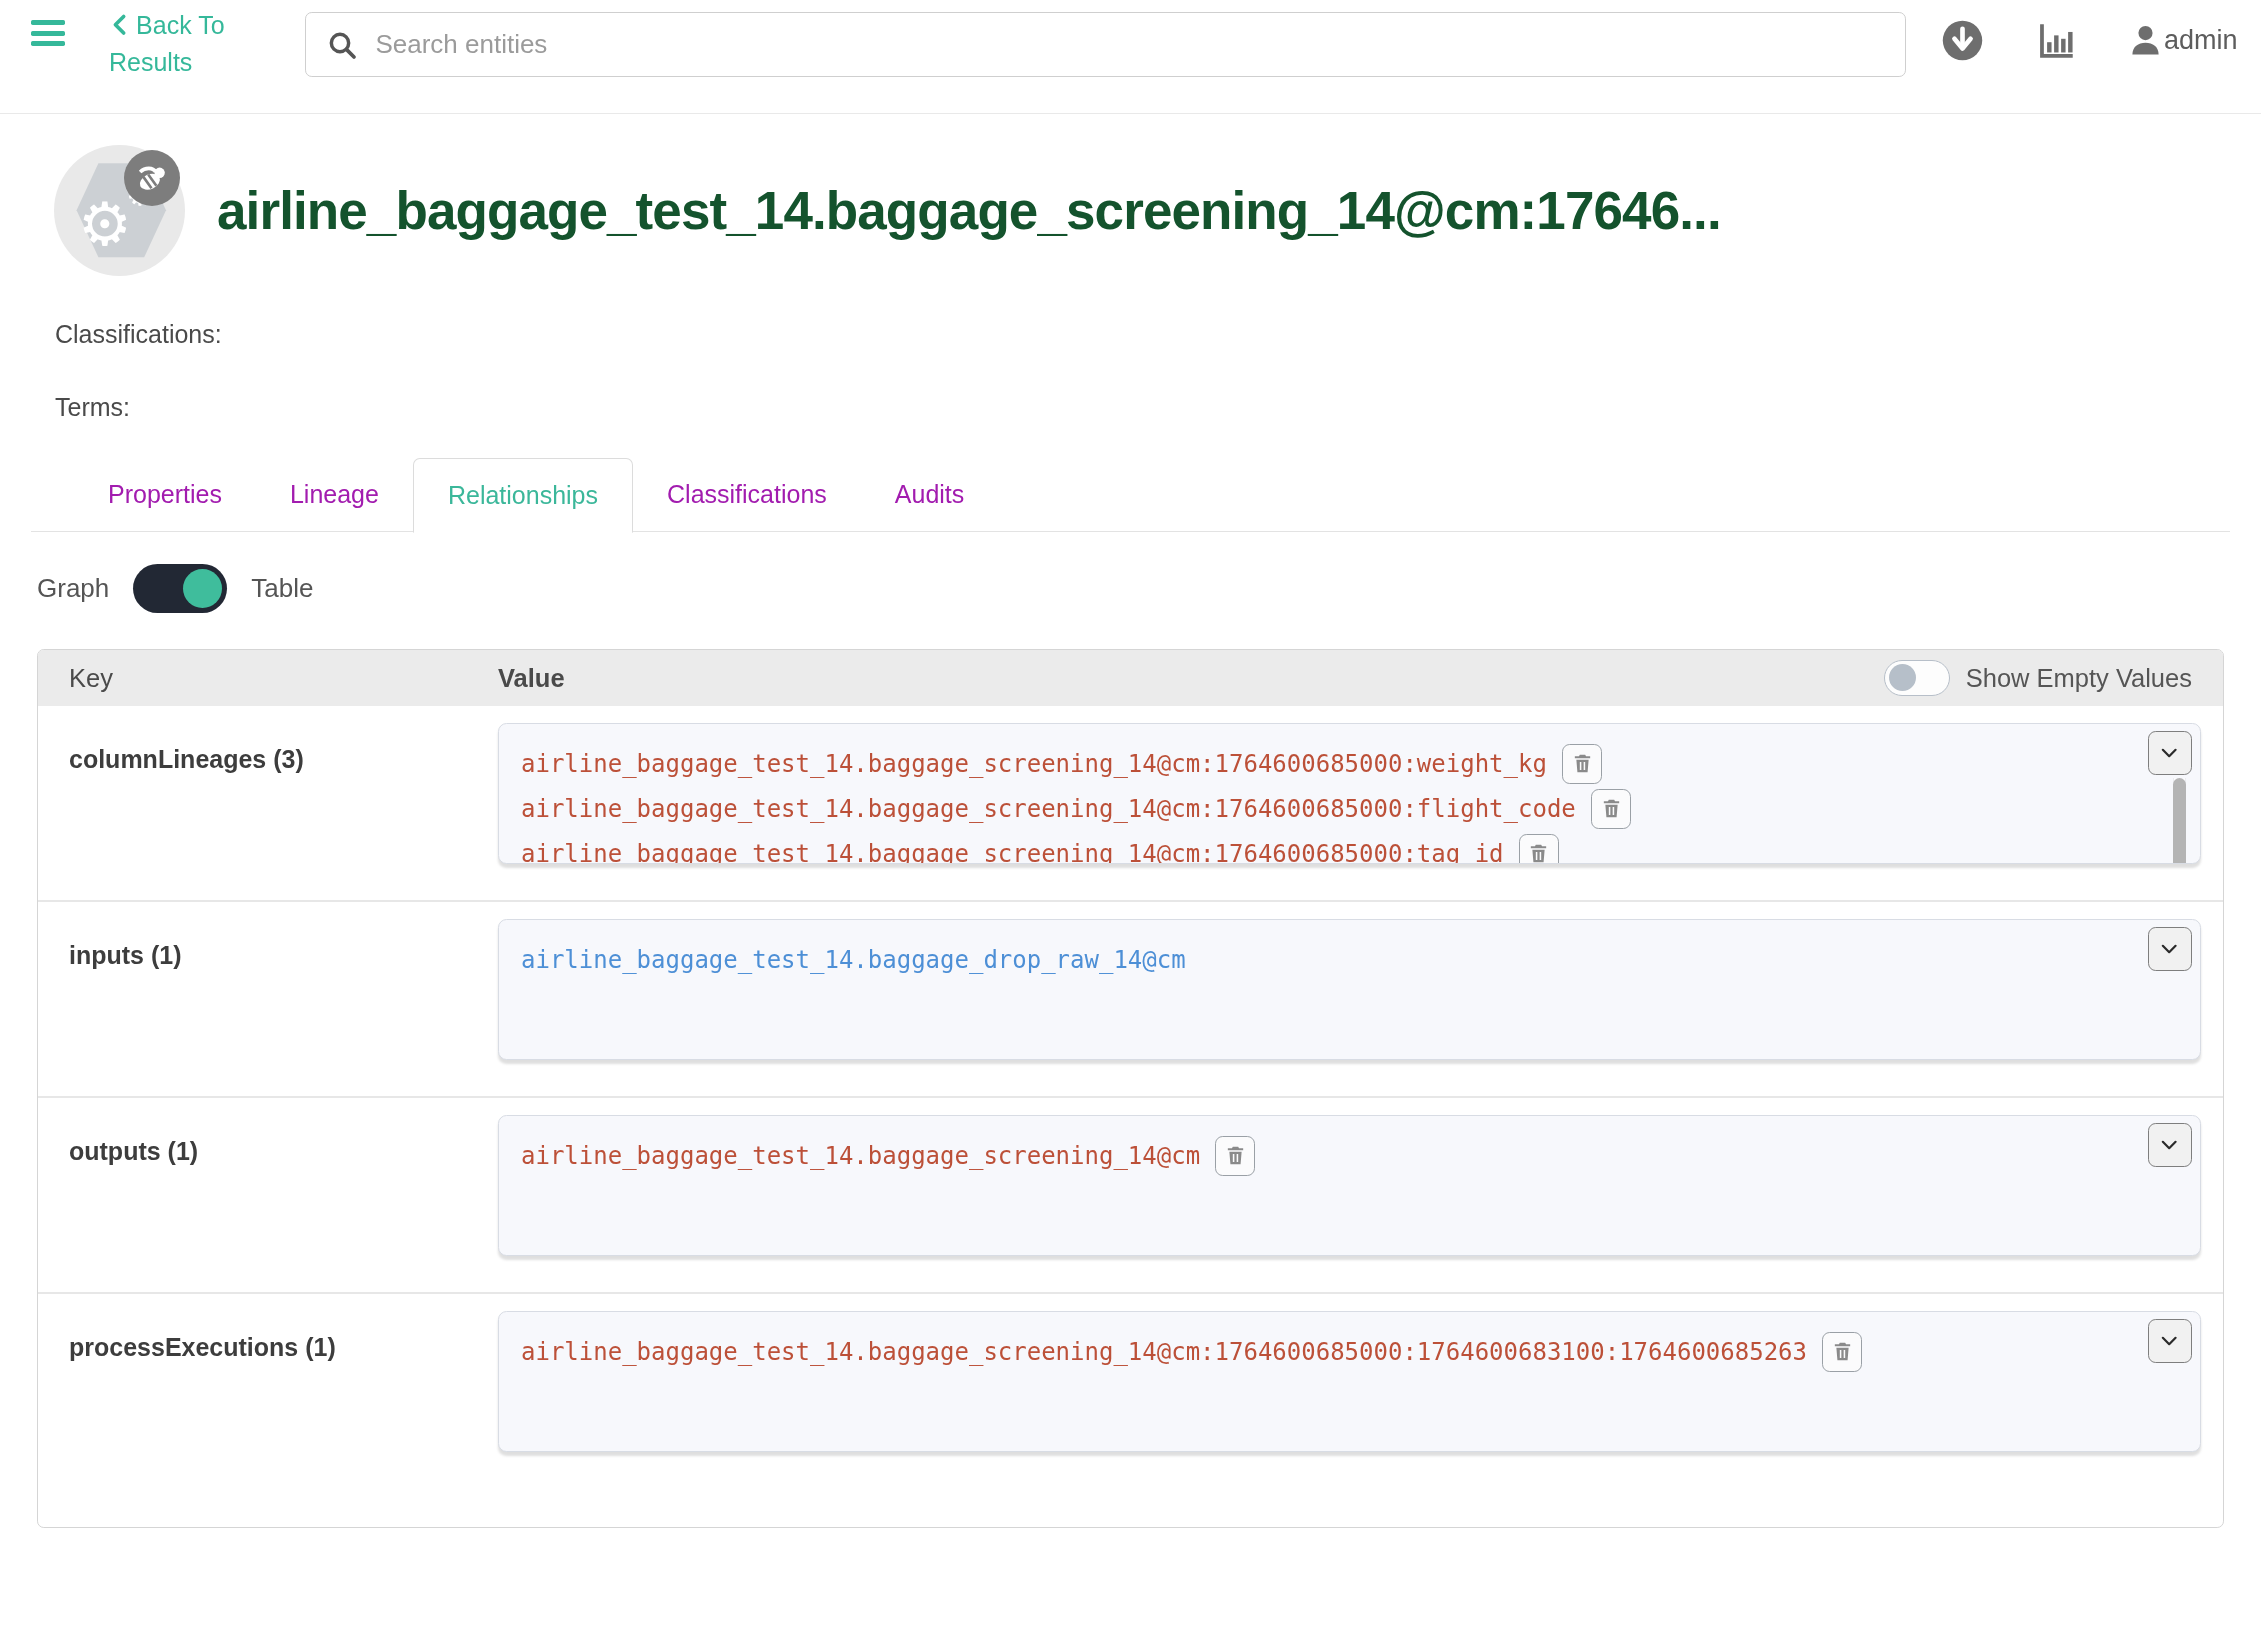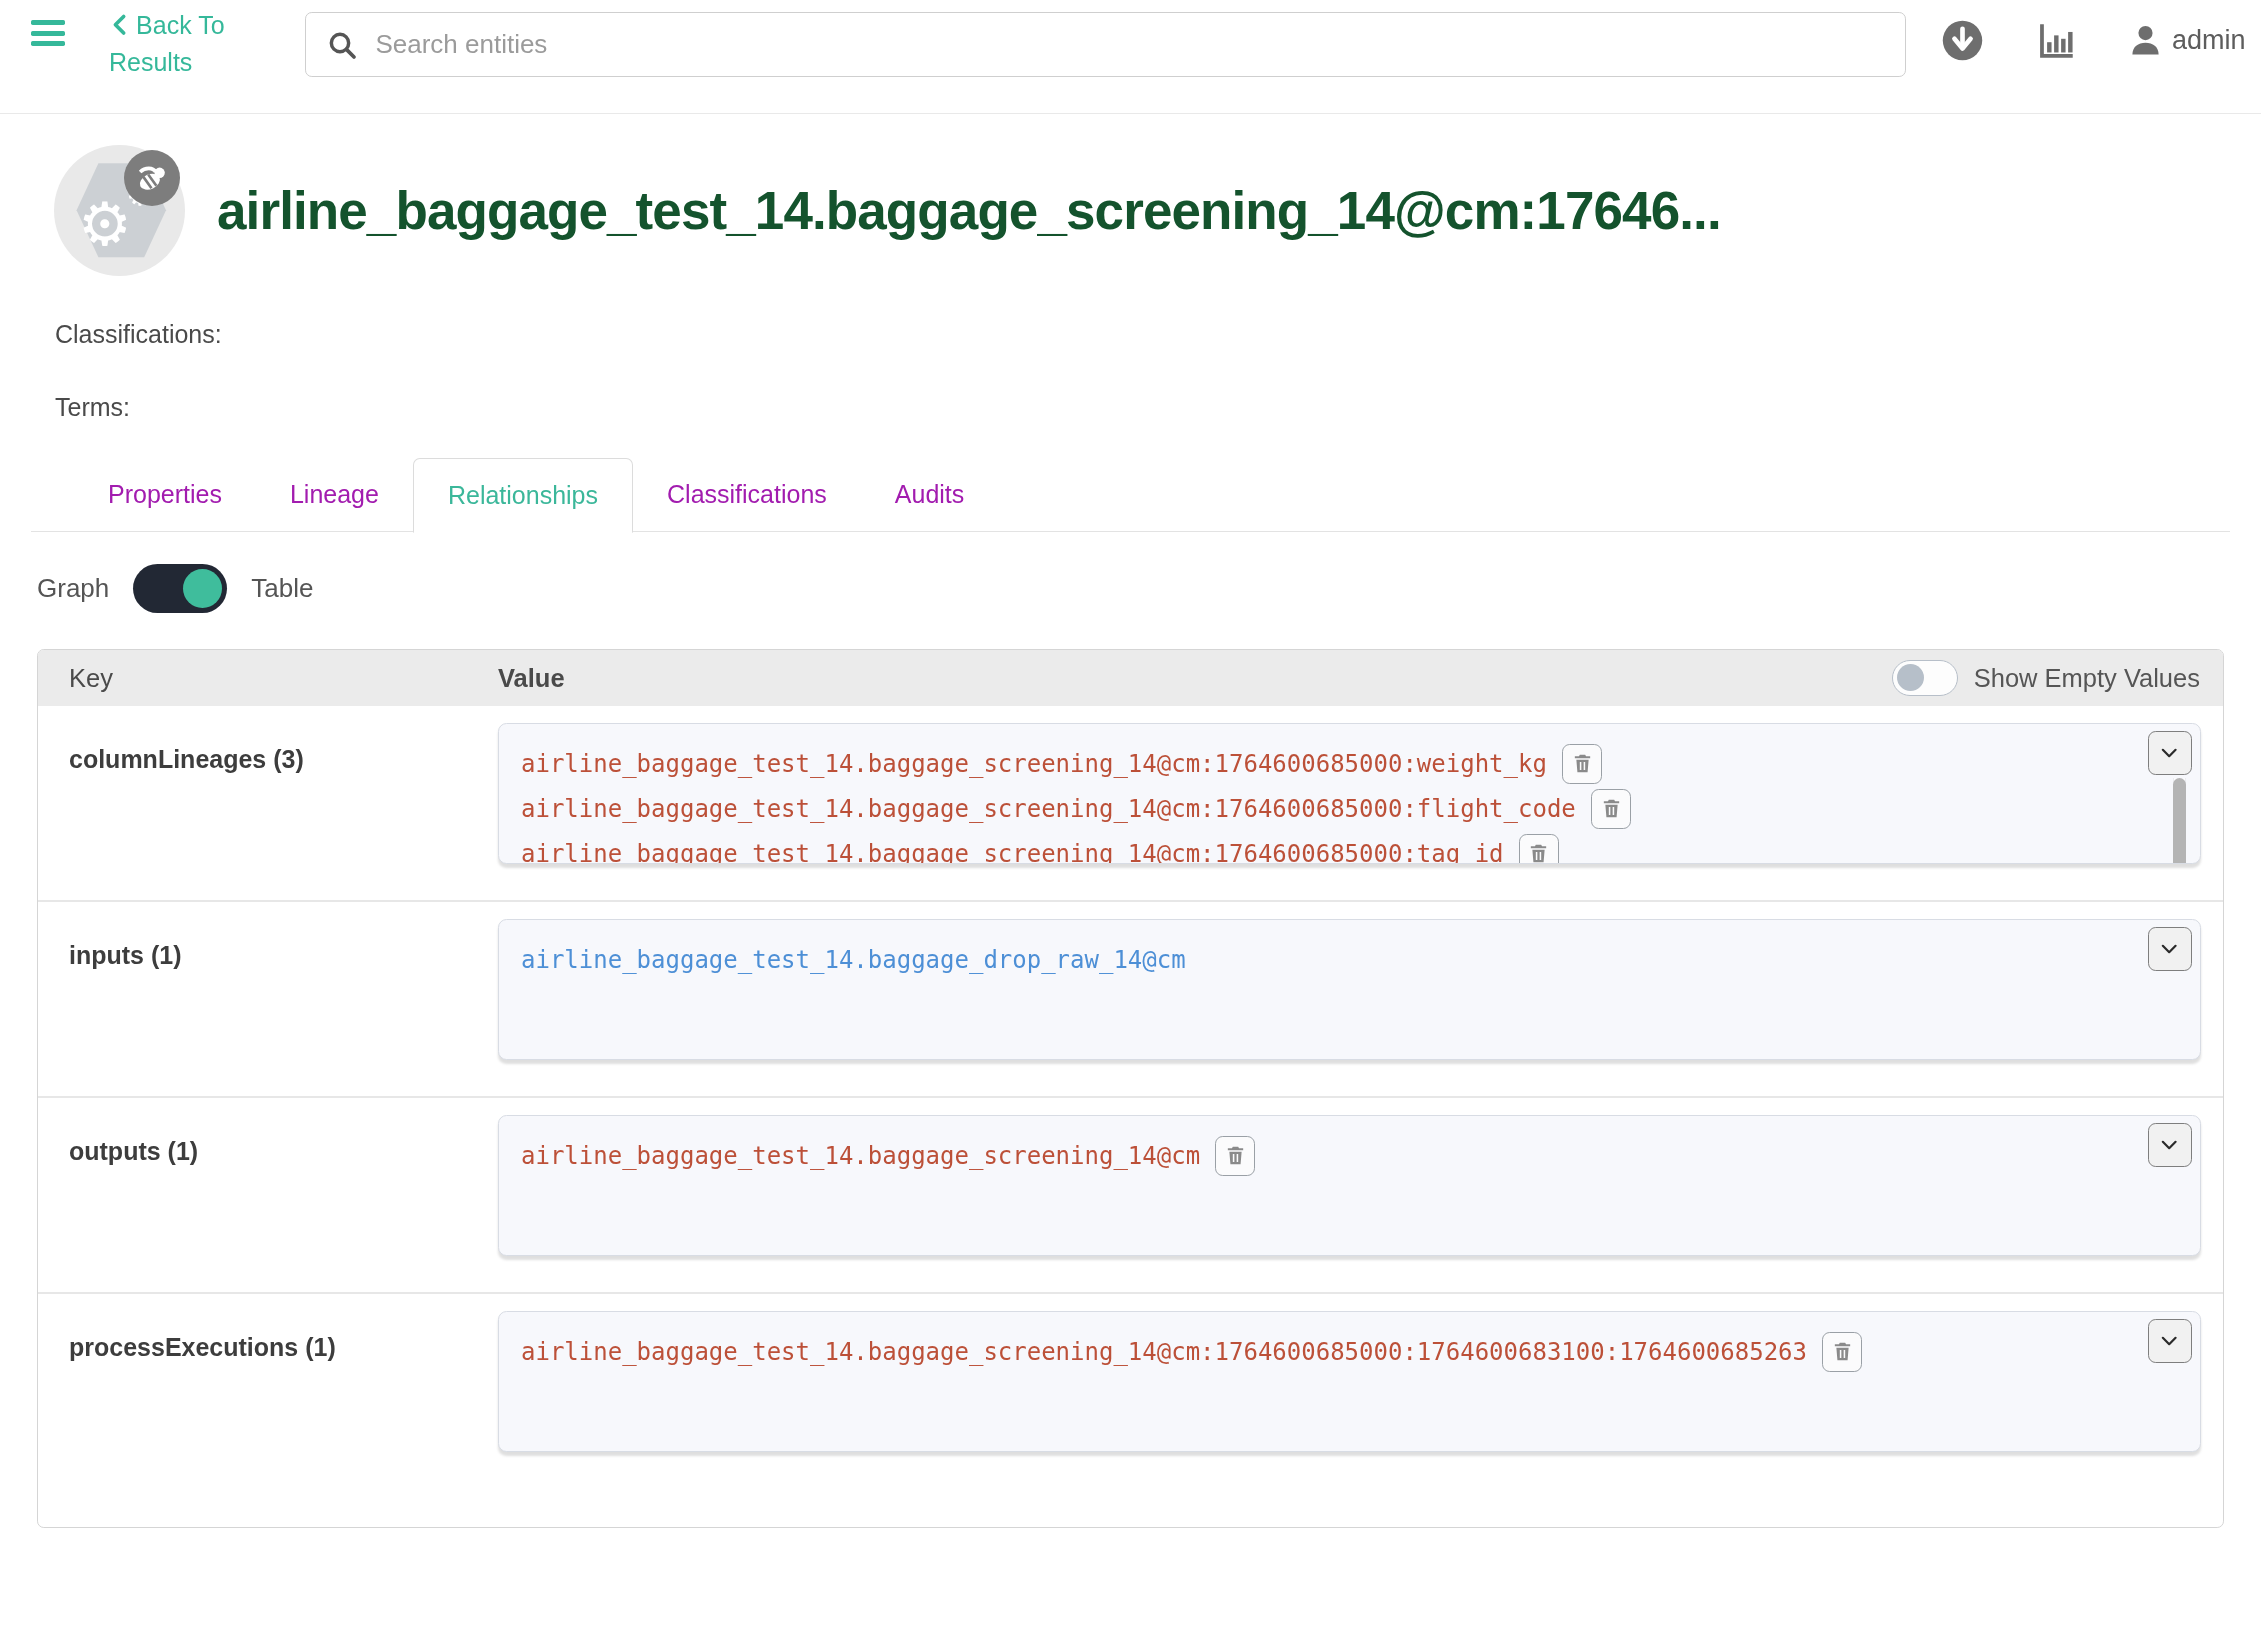--- a/index.html
+++ b/index.html
@@ -16,21 +16,21 @@
   .hamburger span { display:block; width:34px; height:5.1px; background:#35b89a; border-radius:1.7px; margin-bottom:5.1px; }
   .back-link { position:absolute; left:109px; top:6.8px; width:128px; color:#35b89a; font-size:25px; line-height:37px; text-decoration:none; cursor:pointer; }
   .back-link svg { vertical-align:-3.4px; margin-right:5.1px; }
   .search-box { position:absolute; left:305px; top:12px; width:1601px; height:65px; border:1.7px solid #cfcfcf; border-radius:6.8px; background:#fff; display:flex; align-items:center; padding:0 20.4px; }
   .search-box svg { flex:none; margin-right:17px; }
   .search-box input { border:none; outline:none; flex:1; font-size:26px; font-family:"Liberation Sans",sans-serif; color:#444; background:transparent; }
   .search-box input::placeholder { color:#9b9b9b; }
   .tb-icon { position:absolute; top:19px; cursor:pointer; }
   .tb-download { left:1941px; }
   .tb-chart { left:2036px; top:20.4px; }
-  .tb-user { left:2127px; top:22px; display:flex; align-items:center; gap:8px; color:#5d5d5d; font-size:27px; }
+  .tb-user { left:2127px; top:22px; display:flex; align-items:center; gap:0; color:#5d5d5d; font-size:27px; }
 
   
   .entity-header { display:flex; align-items:center; gap:32px; margin:31px 0 0 54px; }
   .avatar { position:relative; width:131px; height:131px; flex:none; }
   .avatar .disc { position:absolute; inset:0; border-radius:50%; background:#e9e9e9; }
   .avatar .hex { position:absolute; left:15.3px; top:15.3px; width:104px; height:100px; background:#ccd0d4; clip-path:polygon(7% 50%, 28% 3%, 72% 3%, 93% 50%, 72% 97%, 28% 97%); }
   .avatar .gear-big { position:absolute; left:24px; top:49px; font-size:60px; color:#fff; line-height:1; font-family:"DejaVu Sans",sans-serif; }
   .avatar .gear-small { position:absolute; left:72px; top:34px; font-size:31px; color:#fff; line-height:1; font-family:"DejaVu Sans",sans-serif; }
   .avatar .badge { position:absolute; right:5.1px; top:5.1px; width:56px; height:56px; border-radius:50%; background:#7d7d7d; display:flex; align-items:center; justify-content:center; }
   .page-title { font-size:53px; font-weight:700; color:#14532d; letter-spacing:-0.9px; white-space:nowrap; }
@@ -45,21 +45,21 @@
   
   .toggle-row { display:flex; align-items:center; gap:24px; margin:32px 0 0 37px; font-size:26px; color:#555; }
   .switch-dark { position:relative; width:94px; height:49px; border-radius:25px; background:#222834; cursor:pointer; }
   .switch-dark .knob { position:absolute; right:5.1px; top:5.1px; width:39px; height:39px; border-radius:50%; background:#3fbd9c; }
 
   
   .rel-table { margin:36px 37px 0 37px; border:1.7px solid #d5d5d5; border-radius:6.8px; background:#fff; }
   .thead { display:flex; align-items:center; background:#ebebeb; height:56px; border-radius:5.1px 5.1px 0 0; }
   .th-key { width:460px; padding-left:31px; font-size:25.5px; font-weight:400; color:#4a4a4a; }
   .th-value { flex:1; font-size:25.5px; font-weight:700; color:#4a4a4a; }
-  .show-empty { display:flex; align-items:center; gap:15.3px; padding-right:23px; font-size:25.5px; color:#555; }
+  .show-empty { display:flex; align-items:center; gap:15.3px; padding-right:31px; font-size:25.5px; color:#555; }
   .switch-light { position:relative; width:66px; height:36px; border:1.7px solid #b7bfc9; border-radius:18px; background:#fdfdfd; cursor:pointer; }
   .switch-light .knob { position:absolute; left:3.4px; top:2.6px; width:27px; height:27px; border-radius:50%; background:#b6bfc9; }
 
   .trow { display:flex; padding:17px 0 36px 0; }
   .trow + .trow { border-top:2.6px solid #e7e7e7; }
   .trow:last-child { padding-bottom:75px; }
   .tkey { width:460px; padding:22px 0 0 31px; font-size:25px; font-weight:700; color:#3d3d3d; }
   .tval { flex:1; padding-right:22px; }
   .value-box { position:relative; height:141px; background:#f7f8fc; border:1.7px solid #d8dce4; border-radius:8.5px; box-shadow:0 3.4px 2.6px rgba(0,0,0,0.13); overflow:hidden; padding:17px 68px 0 22px; }
   .value-line { display:flex; align-items:center; gap:15.3px; height:45px; white-space:nowrap; }

